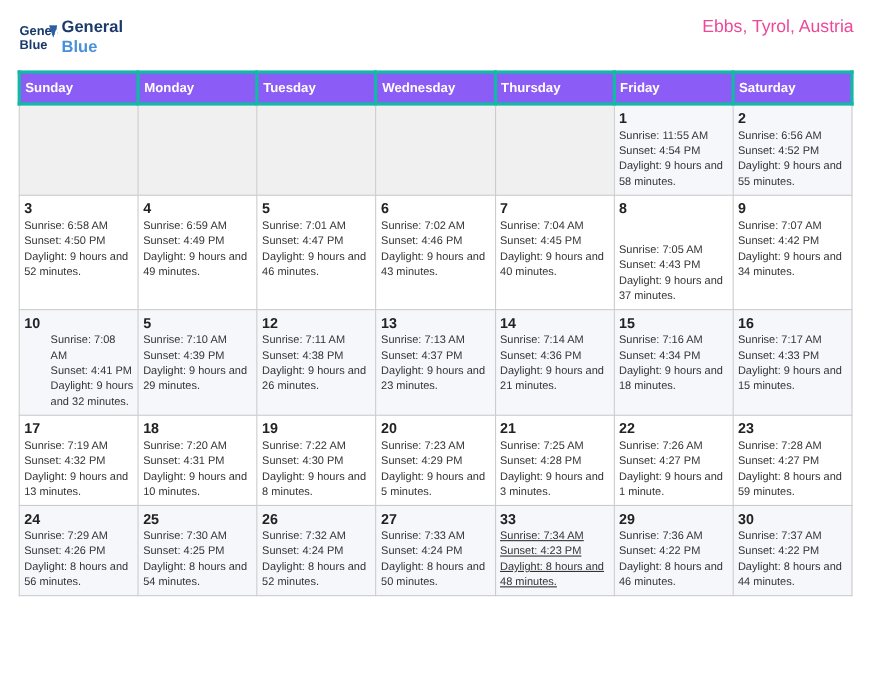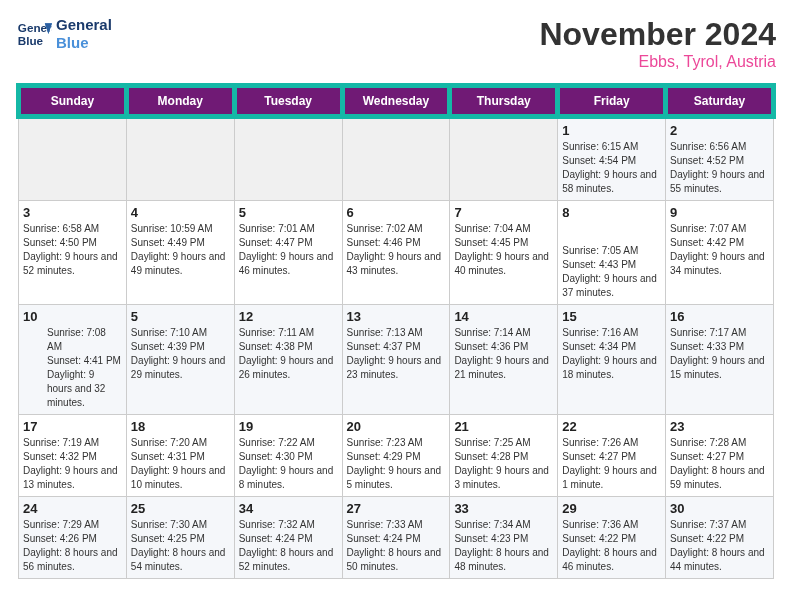--- a/index.html
+++ b/index.html
@@ -36,27 +36,27 @@
     .location-title {
       font-size: 16px;
       color: #ec4899;
     }
     table {
       width: 100%;
       border-collapse: collapse;
       font-size: 11px;
     }
     thead tr th {
-      background: #701a75;
+      background: #8b5cf6;
       color: #fff;
       padding: 6px 4px;
-      text-align: center;
+      text-align: left;
       font-size: 12px;
       font-weight: bold;
-      border: 5px solid #14b8a6;
+      border: 3px solid #14b8a6;
     }
     tbody tr td {
       border: 1px solid #ccc;
       vertical-align: top;
       padding: 4px;
       height: 80px;
       width: 14.28%;
     }
     tbody tr:nth-child(odd) td {
       background: #f5f7fa;
@@ -90,21 +90,20 @@
       <text x="2" y="32" font-size="13" font-weight="bold" fill="#1a3a6b">Blue</text>
       <polygon points="32,8 40,8 36,20" fill="#4a90d9"></polygon>
       <polygon points="36,8 44,8 40,20" fill="#2c5fa0" transform="translate(-4,0)"></polygon>
     </svg>
     <div style="display:flex; flex-direction:column; line-height:1.2;">
       <span style="font-size:15px; font-weight:bold; color:#1a3a6b;">General</span>
       <span style="font-size:15px; font-weight:bold; color:#4a90d9;">Blue</span>
     </div>
   </div>
   <div class="title-area">
-    <div class="month-title">November 2024</div>
     <div class="location-title">Ebbs, Tyrol, Austria</div>
   </div>
 </div>
 
 <table>
   <thead>
     <tr id="header-row">
     <th>Sunday</th>
         <th>Monday</th>
         <th>Tuesday</th>
@@ -116,41 +115,41 @@
   </thead>
   <tbody id="calendar-body">
   <tr>
         <td class="empty-cell"></td>
         <td class="empty-cell"></td>
         <td class="empty-cell"></td>
         <td class="empty-cell"></td>
         <td class="empty-cell"></td>
         <td>
           <span class="day-number">1</span>
-          <div class="day-info" style="white-space: pre-line;">Sunrise: 6:15 AM
+          <div class="day-info" style="white-space: pre-line;">Sunrise: 11:55 AM
 Sunset: 4:54 PM
 Daylight: 9 hours and 58 minutes.</div>
         </td>
         <td>
           <span class="day-number">2</span>
           <div class="day-info" style="white-space: pre-line;">Sunrise: 6:56 AM
 Sunset: 4:52 PM
 Daylight: 9 hours and 55 minutes.</div>
         </td>
       </tr>
       <tr>
         <td>
           <span class="day-number">3</span>
           <div class="day-info" style="white-space: pre-line;">Sunrise: 6:58 AM
 Sunset: 4:50 PM
 Daylight: 9 hours and 52 minutes.</div>
         </td>
         <td>
           <span class="day-number">4</span>
-          <div class="day-info" style="white-space: pre-line;">Sunrise: 10:59 AM
+          <div class="day-info" style="white-space: pre-line;">Sunrise: 6:59 AM
 Sunset: 4:49 PM
 Daylight: 9 hours and 49 minutes.</div>
         </td>
         <td>
           <span class="day-number">5</span>
           <div class="day-info" style="white-space: pre-line;">Sunrise: 7:01 AM
 Sunset: 4:47 PM
 Daylight: 9 hours and 46 minutes.</div>
         </td>
         <td>
@@ -273,34 +272,34 @@
 Sunset: 4:26 PM
 Daylight: 8 hours and 56 minutes.</div>
         </td>
         <td>
           <span class="day-number">25</span>
           <div class="day-info" style="white-space: pre-line;">Sunrise: 7:30 AM
 Sunset: 4:25 PM
 Daylight: 8 hours and 54 minutes.</div>
         </td>
         <td>
-          <span class="day-number">34</span>
+          <span class="day-number">26</span>
           <div class="day-info" style="white-space: pre-line;">Sunrise: 7:32 AM
 Sunset: 4:24 PM
 Daylight: 8 hours and 52 minutes.</div>
         </td>
         <td>
           <span class="day-number">27</span>
           <div class="day-info" style="white-space: pre-line;">Sunrise: 7:33 AM
 Sunset: 4:24 PM
 Daylight: 8 hours and 50 minutes.</div>
         </td>
         <td>
           <span class="day-number">33</span>
-          <div class="day-info" style="white-space: pre-line;">Sunrise: 7:34 AM
+          <div class="day-info" style="white-space: pre-line; text-decoration: underline;">Sunrise: 7:34 AM
 Sunset: 4:23 PM
 Daylight: 8 hours and 48 minutes.</div>
         </td>
         <td>
           <span class="day-number">29</span>
           <div class="day-info" style="white-space: pre-line;">Sunrise: 7:36 AM
 Sunset: 4:22 PM
 Daylight: 8 hours and 46 minutes.</div>
         </td>
         <td>

